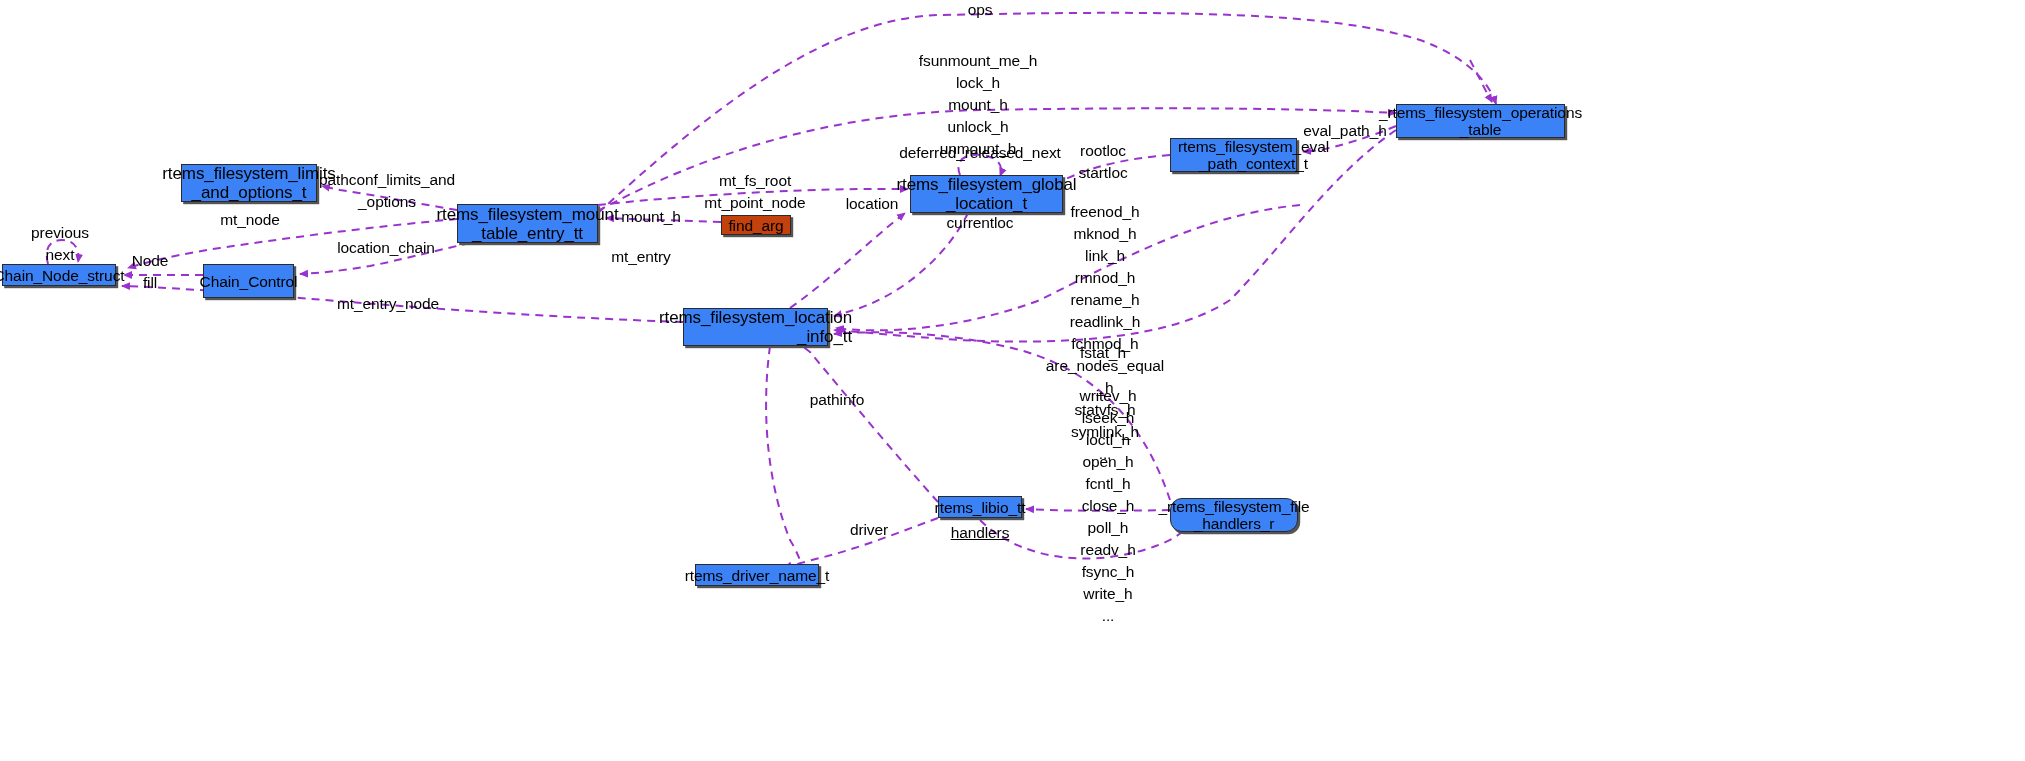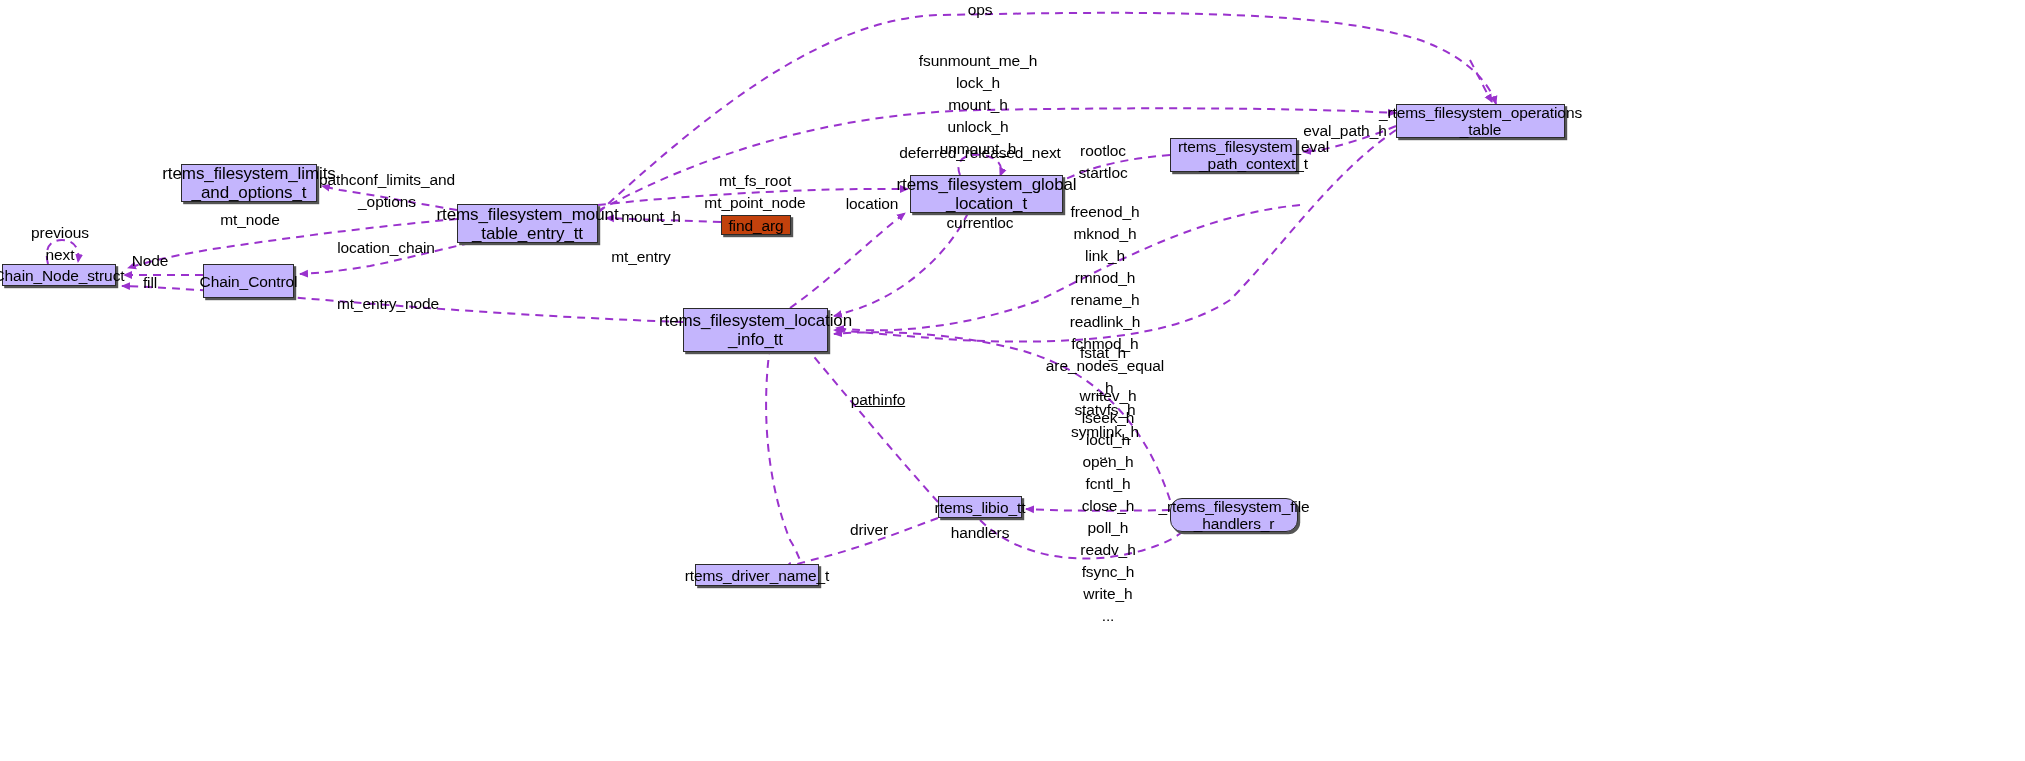--- a/index.html
+++ b/index.html
@@ -21,21 +21,21 @@
     position: absolute;
     left: 0;
     top: 0;
     width: 2025px;
     height: 761px;
     pointer-events: none;
   }
   .node {
     position: absolute;
     box-sizing: border-box;
-    background: #c4b5fd;
+    background: #3b82f6;
     border: 1.6px solid #2b2b2b;
     box-shadow: 2.2px 2.2px 0 0 #555555;
     color: #000000;
     font-size: 17px;
     line-height: 19px;
     text-align: center;
     display: flex;
     align-items: center;
     justify-content: center;
     white-space: pre-line;
@@ -156,21 +156,21 @@
   <div class="node small" style="left:1170px; top:138px; width:127px; height:34px;padding-left:40px;">
     <span>rtems_filesystem_eval
 _path_context_t</span>
   </div>
 
   <div class="node small" style="left:1396px; top:104px; width:169px; height:34px;">
     <span>_rtems_filesystem_operations
 _table</span>
   </div>
 
-  <div class="node" style="left:683px; top:308px; width:145px; height:44px;">
+  <div class="node" style="left:683px; top:308px; width:145px; height:38px;text-align:right;">
     <span>rtems_filesystem_location
 _info_tt</span>
   </div>
 
   <div class="node small" style="left:938px; top:496px; width:84px; height:22px;">
     <span>rtems_libio_tt</span>
   </div>
 
   <div class="node small" style="left:695px; top:564px; width:124px; height:22px;">
     <span>rtems_driver_name_t</span>
@@ -230,31 +230,31 @@
   <div class="edge-label multi" style="left:60px; top:222px;">previous
 next</div>
 
   <div class="edge-label multi" style="left:150px; top:250px;">Node
 fill</div>
 
   <div class="edge-label" style="left:388px; top:296px;text-align:center;">mt_entry_node</div>
 
   <div class="edge-label" style="left:1103px; top:345px;">fstat_h</div>
 
-  <div class="edge-label" style="left:878px; top:392px;text-decoration:underline;">pathinfo</div>
+  <div class="edge-label" style="left:837px; top:392px;">pathinfo</div>
 
   <div class="edge-label multi" style="left:1108px; top:385px;">writev_h
 lseek_h
 ioctl_h
 open_h
 fcntl_h
 close_h
 poll_h
 readv_h
 fsync_h
 write_h
 ...</div>
 
-  <div class="edge-label" style="left:980px; top:525px;">handlers</div>
+  <div class="edge-label" style="left:980px; top:525px;text-decoration:underline;">handlers</div>
 
   <div class="edge-label" style="left:869px; top:522px;">driver</div>
 
 </div>
 
 </body></html>

